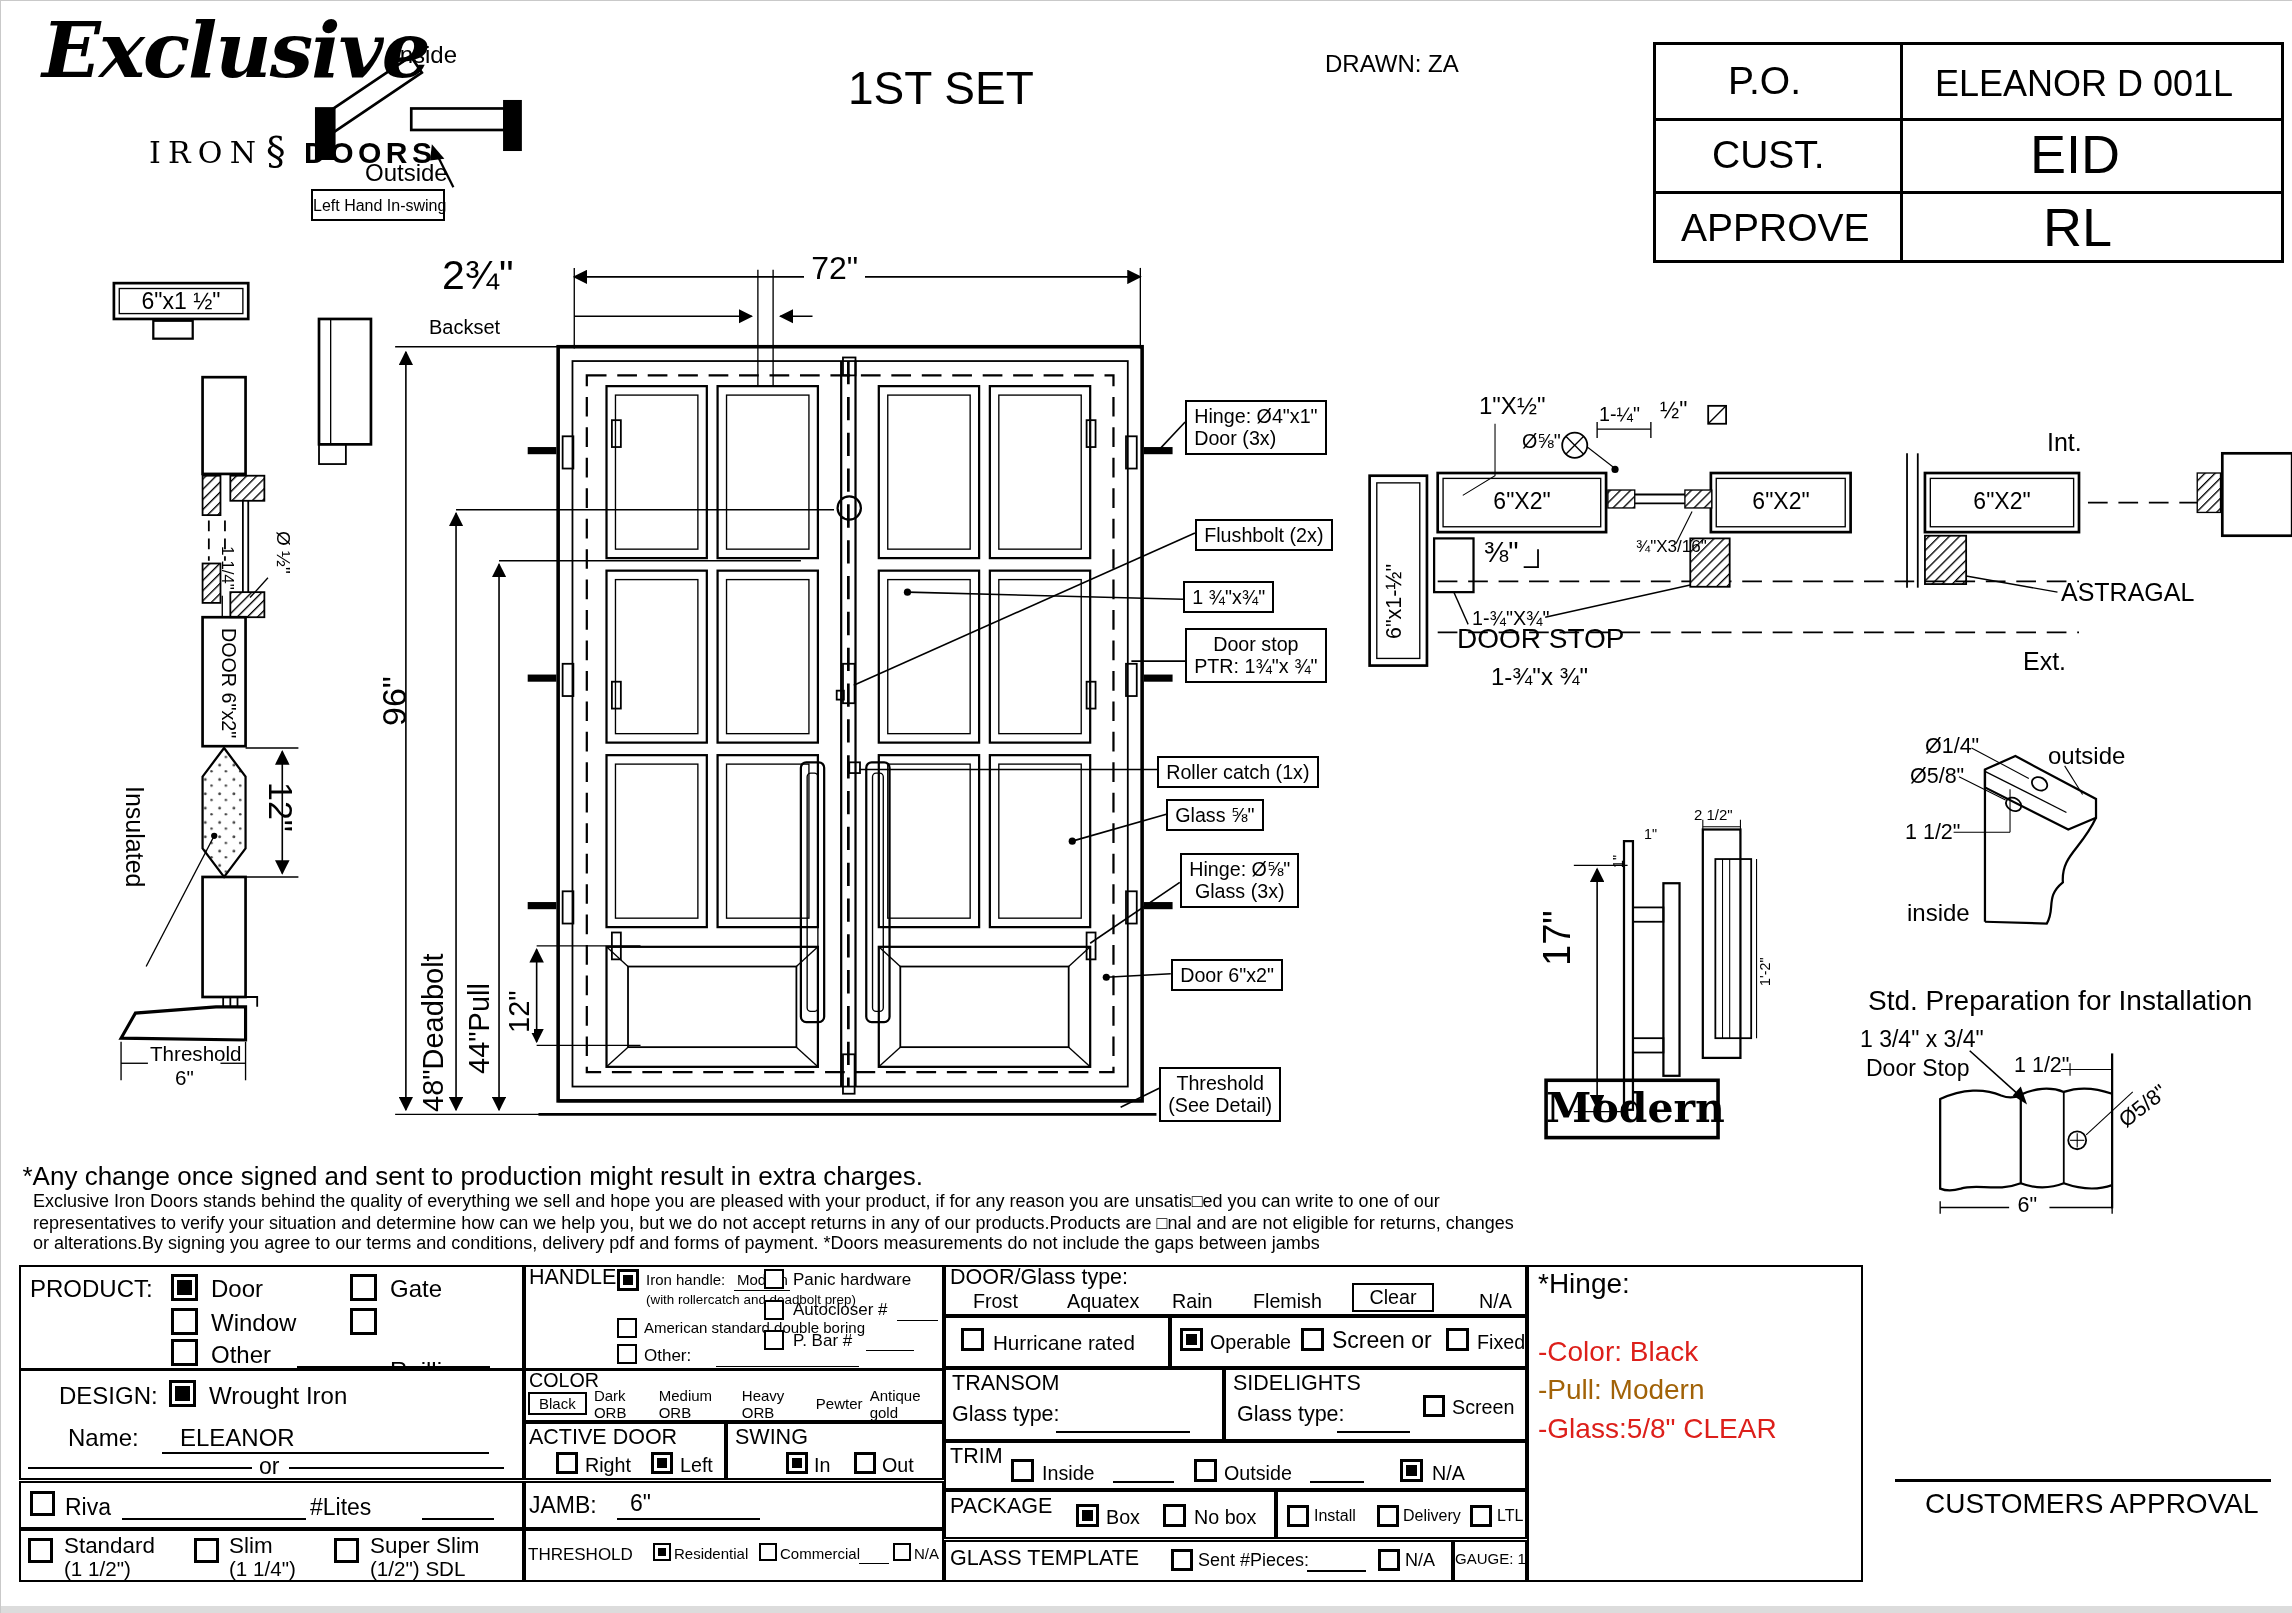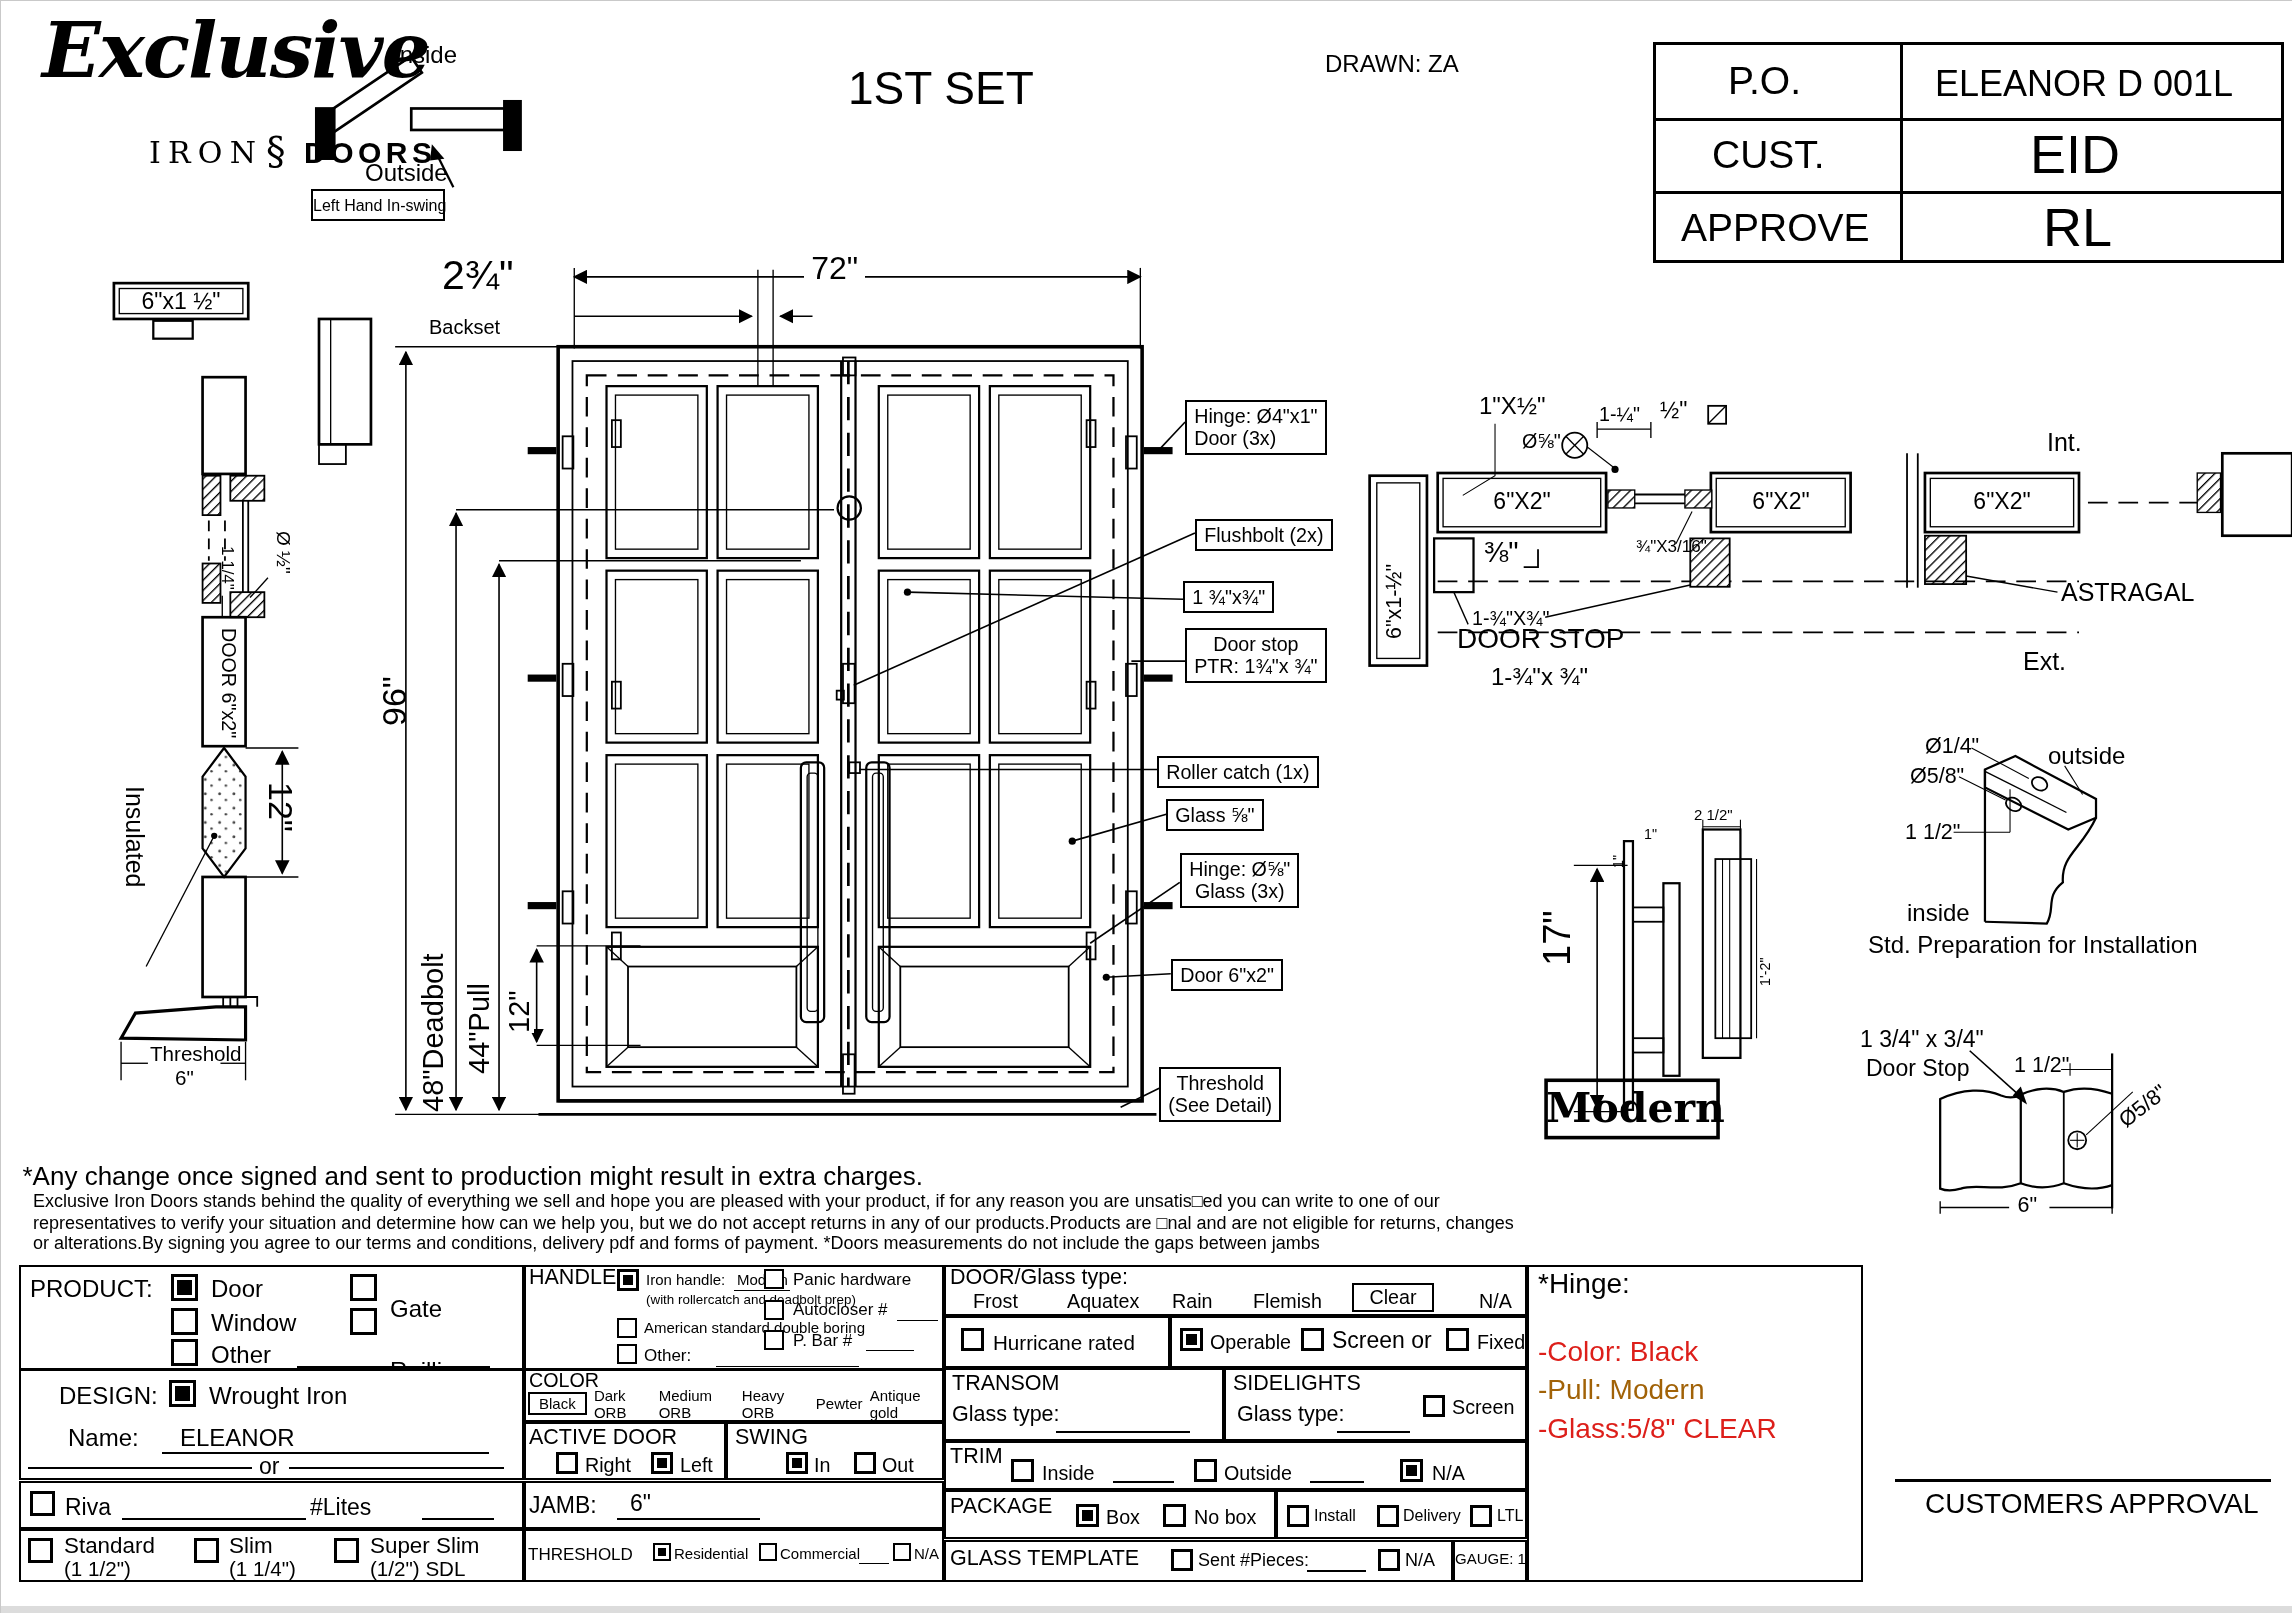--- a/index.html
+++ b/index.html
@@ -391,39 +391,39 @@
 <div class="lbl" style="left:1643px;top:826px;font-size:14.3px;">1"</div>
 <div class="lbl" style="left:1693px;top:806px;font-size:15px;">2 1/2"</div>
 <div class="lbl rot" style="left:1757px;top:985px;font-size:14.3px;">1'-2"</div>
 <div class="lbl serif" style="left:1545px;top:1079px;width:172px;height:57px;font-size:41px;font-weight:bold;text-align:center;line-height:56px;">Modern</div>
 
 <div class="lbl" style="left:1924px;top:734px;font-size:21.5px;">Ø1/4"</div>
 <div class="lbl" style="left:1909px;top:764px;font-size:21.5px;">Ø5/8"</div>
 <div class="lbl" style="left:1904px;top:820px;font-size:21.5px;">1 1/2"</div>
 <div class="lbl" style="left:2047px;top:742px;font-size:24px;">outside</div>
 <div class="lbl" style="left:1906px;top:899px;font-size:24px;">inside</div>
-<div class="lbl" style="left:1867px;top:931px;font-size:24px;text-align:center;">Std. Preparation for Installation</div>
+<div class="lbl" style="left:1867px;top:985px;font-size:28px;text-align:center;">Std. Preparation for Installation</div>
 
 <div class="lbl" style="left:1859px;top:1026px;font-size:23px;">1 3/4" x 3/4"</div>
 <div class="lbl" style="left:1865px;top:1055px;font-size:23px;">Door Stop</div>
 <div class="lbl" style="left:2013px;top:1053px;font-size:21.5px;">1 1/2"</div>
 <div class="lbl" style="left:2115px;top:1094px;font-size:21.5px;transform:rotate(-38deg);">Ø5/8"</div>
 <div class="lbl" style="left:2013px;top:1193px;font-size:21.5px;background:#fff;padding:0 3.6px;">6"</div>
 
 <div class="lbl" style="left:21.5px;top:1162px;font-size:26px;">*Any change once signed and sent to production might result in extra charges.</div>
 <div class="lbl" style="left:32px;top:1191px;font-size:18px;">Exclusive Iron Doors stands behind the quality of everything we sell and hope you are pleased with your product, if for any reason you are unsatis□ed you can write to one of our</div>
 <div class="lbl" style="left:32px;top:1213px;font-size:18px;">representatives to verify your situation and determine how can we help you, but we do not accept returns in any of our products.Products are □nal and are not eligible for returns, changes</div>
 <div class="lbl" style="left:32px;top:1233px;font-size:18px;">or alterations.By signing you agree to our terms and conditions, delivery pdf and forms of payment. *Doors measurements do not include the gaps between jambs</div>
 
 <div class="fbox" style="left:18px;top:1264px;width:505px;height:105px;"></div>
 <div class="lbl" style="left:29px;top:1275px;font-size:24px;">PRODUCT:</div>
 <span class="cb on" style="left:170px;top:1273px;width:27px;height:27px;"></span>
 <div class="lbl" style="left:210px;top:1275px;font-size:24px;">Door</div>
 <span class="cb" style="left:349px;top:1273px;width:27px;height:27px;"></span>
-<div class="lbl" style="left:389px;top:1275px;font-size:24px;margin-top:20px;">Gate</div>
+<div class="lbl" style="left:389px;top:1275px;font-size:24px;">Gate</div>
 <span class="cb" style="left:170px;top:1307px;width:27px;height:27px;"></span>
 <div class="lbl" style="left:210px;top:1309px;font-size:24px;">Window</div>
 <span class="cb" style="left:349px;top:1307px;width:27px;height:27px;"></span>
 <div class="lbl" style="left:389px;top:1309px;font-size:24px;margin-top:48px;">Railling</div>
 <span class="cb" style="left:170px;top:1338px;width:27px;height:27px;"></span>
 <div class="lbl" style="left:210px;top:1341px;font-size:24px;">Other</div>
 <span class="blank" style="left:296px;top:1363px;width:193px;"></span>
 
 <div class="fbox" style="left:18px;top:1368px;width:505px;height:111px;"></div>
 <div class="lbl" style="left:29px;top:1382px;font-size:24px;margin-left:29px;">DESIGN:</div>

